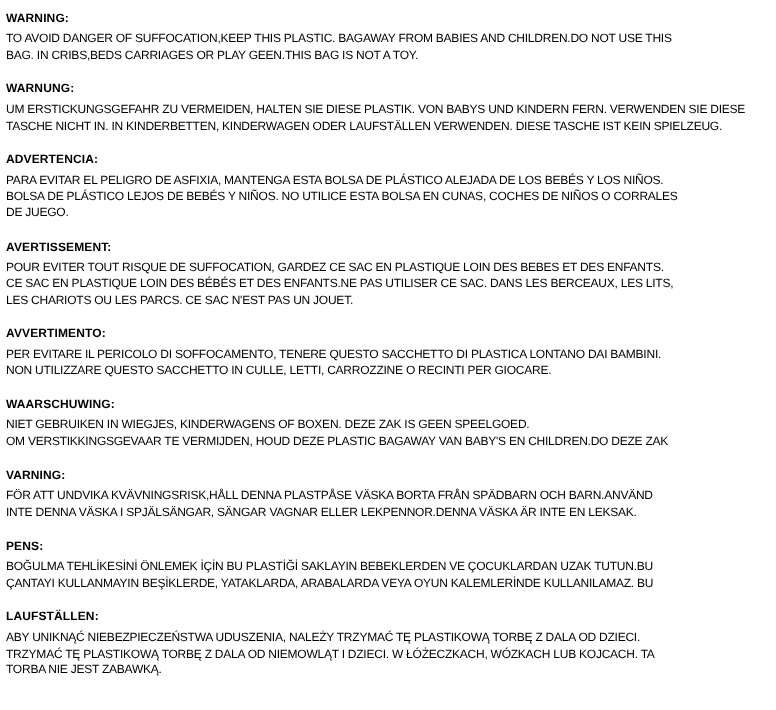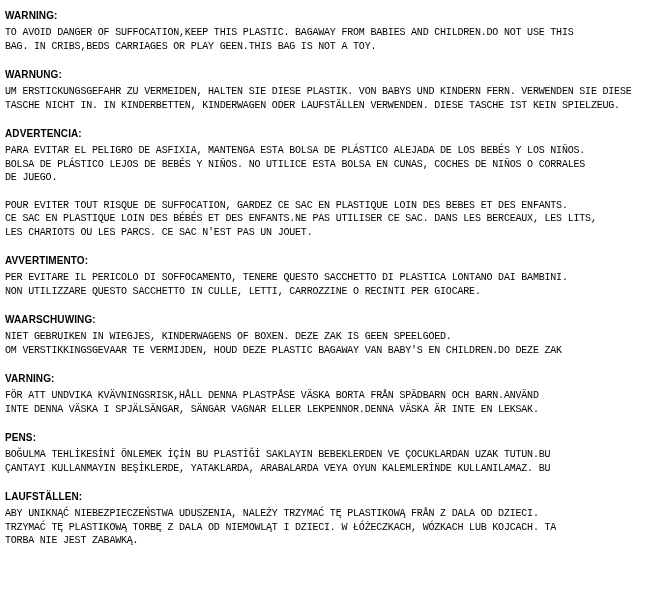--- a/index.html
+++ b/index.html
@@ -25,21 +25,20 @@
     font-weight: bold;
     margin: 0 0 2px 0;
     letter-spacing: 0.1px;
   }
   p.warn-line {
     font-size: 10px;
     line-height: 13.5px;
     margin: 0;
     letter-spacing: -0.2px;
     white-space: normal;
-    font-family: Liberation Mono, monospace;
   }
 </style>
 </head>
 <body>
 
 <main>
 
   <section class="warn">
     <h2 class="warn-heading">WARNING:</h2>
     <p class="warn-line">TO AVOID DANGER OF SUFFOCATION,KEEP THIS PLASTIC. BAGAWAY FROM BABIES AND CHILDREN.DO NOT USE THIS</p>
@@ -53,20 +52,21 @@
   </section>
 
   <section class="warn">
     <h2 class="warn-heading">ADVERTENCIA:</h2>
     <p class="warn-line">PARA EVITAR EL PELIGRO DE ASFIXIA, MANTENGA ESTA BOLSA DE PLÁSTICO ALEJADA DE LOS BEBÉS Y LOS NIÑOS.</p>
     <p class="warn-line">BOLSA DE PLÁSTICO LEJOS DE BEBÉS Y NIÑOS. NO UTILICE ESTA BOLSA EN CUNAS, COCHES DE NIÑOS O CORRALES</p>
     <p class="warn-line">DE JUEGO.</p>
   </section>
 
   <section class="warn">
+    <h2 class="warn-heading">AVERTISSEMENT:</h2>
     <p class="warn-line">POUR EVITER TOUT RISQUE DE SUFFOCATION, GARDEZ CE SAC EN PLASTIQUE LOIN DES BEBES ET DES ENFANTS.</p>
     <p class="warn-line">CE SAC EN PLASTIQUE LOIN DES BÉBÉS ET DES ENFANTS.NE PAS UTILISER CE SAC. DANS LES BERCEAUX, LES LITS,</p>
     <p class="warn-line">LES CHARIOTS OU LES PARCS. CE SAC N'EST PAS UN JOUET.</p>
   </section>
 
   <section class="warn">
     <h2 class="warn-heading">AVVERTIMENTO:</h2>
     <p class="warn-line">PER EVITARE IL PERICOLO DI SOFFOCAMENTO, TENERE QUESTO SACCHETTO DI PLASTICA LONTANO DAI BAMBINI.</p>
     <p class="warn-line">NON UTILIZZARE QUESTO SACCHETTO IN CULLE, LETTI, CARROZZINE O RECINTI PER GIOCARE.</p>
   </section>
@@ -84,18 +84,18 @@
   </section>
 
   <section class="warn">
     <h2 class="warn-heading">PENS:</h2>
     <p class="warn-line">BOĞULMA TEHLİKESİNİ ÖNLEMEK İÇİN BU PLASTİĞİ SAKLAYIN BEBEKLERDEN VE ÇOCUKLARDAN UZAK TUTUN.BU</p>
     <p class="warn-line">ÇANTAYI KULLANMAYIN BEŞİKLERDE, YATAKLARDA, ARABALARDA VEYA OYUN KALEMLERİNDE KULLANILAMAZ. BU</p>
   </section>
 
   <section class="warn">
     <h2 class="warn-heading">LAUFSTÄLLEN:</h2>
-    <p class="warn-line">ABY UNIKNĄĆ NIEBEZPIECZEŃSTWA UDUSZENIA, NALEŻY TRZYMAĆ TĘ PLASTIKOWĄ FRÅN Z DALA OD DZIECI.</p>
+    <p class="warn-line">ABY UNIKNĄĆ NIEBEZPIECZEŃSTWA UDUSZENIA, NALEŻY TRZYMAĆ TĘ PLASTIKOWĄ TORBĘ Z DALA OD DZIECI.</p>
     <p class="warn-line">TRZYMAĆ TĘ PLASTIKOWĄ TORBĘ Z DALA OD NIEMOWLĄT I DZIECI. W ŁÓŻECZKACH, WÓZKACH LUB KOJCACH. TA</p>
     <p class="warn-line">TORBA NIE JEST ZABAWKĄ.</p>
   </section>
 
 </main>
 
 </body></html>

